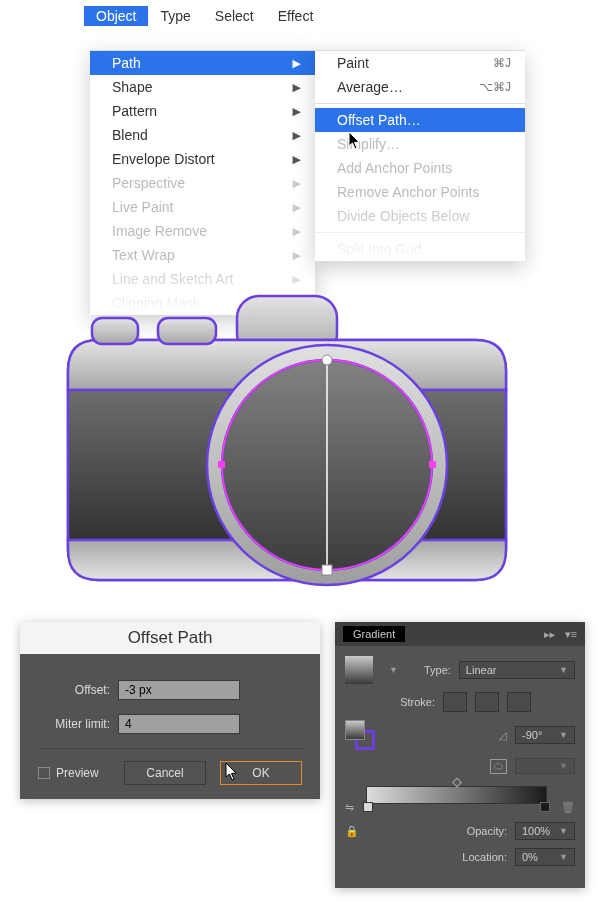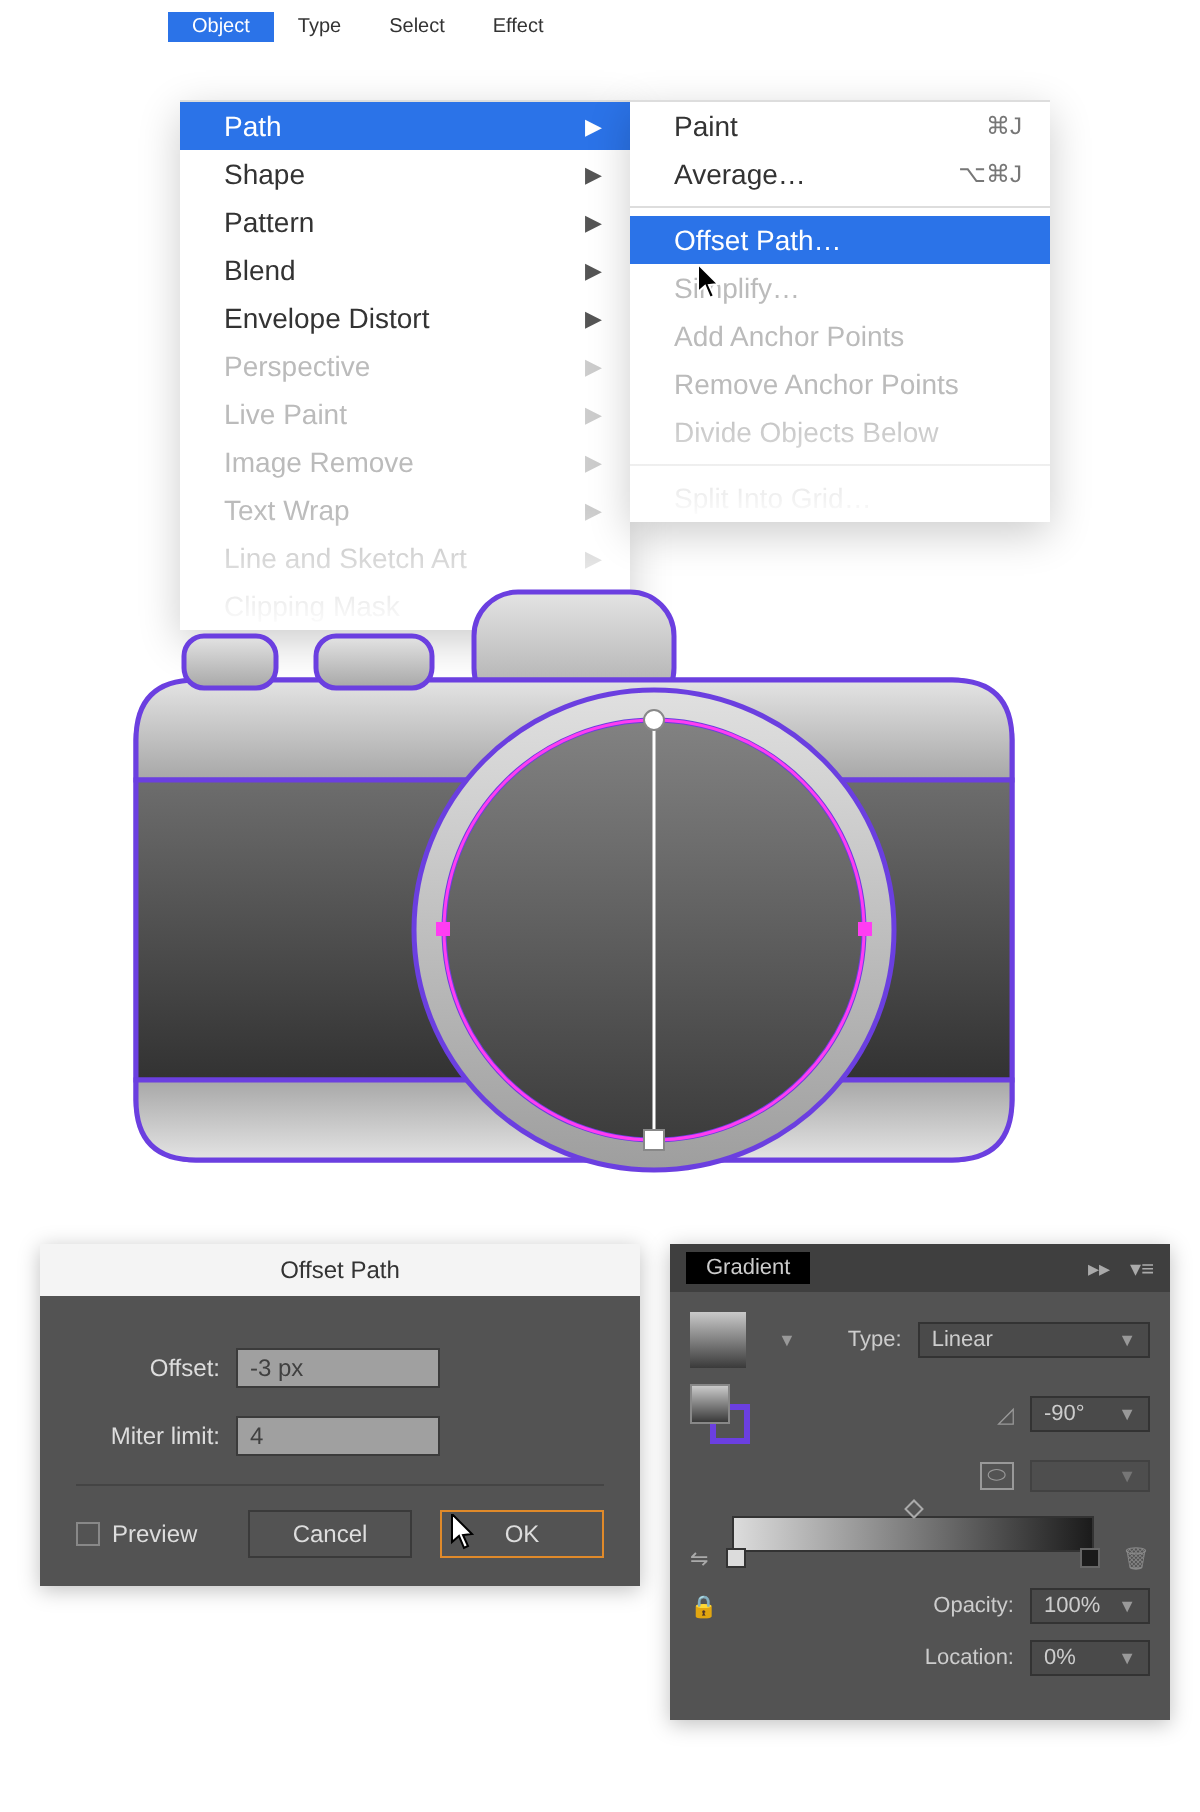--- a/index.html
+++ b/index.html
@@ -15,21 +15,21 @@
 
   
   .menubar {
     position: absolute;
     top: 6px; left: 84px;
     display: flex;
     gap: 0;
   }
   .menubar .item {
     padding: 2px 12px;
-    font-size: 10px;
+    font-size: 14px;
   }
   .menubar .item.active {
     background: #2b73e8;
     color: #fff;
   }
 
   
   .menu1 {
     position: absolute;
     top: 50px; left: 90px;
@@ -102,40 +102,40 @@
   .dlg-offset {
     position:absolute;
     top:622px; left:20px;
     width:300px;
     background:#fff;
     box-shadow:0 2px 10px rgba(0,0,0,.25);
     font-size:12px;
   }
   .dlg-offset .titlebar {
     text-align:center;
-    font-size:12px;
+    font-size:17px;
     color:#333;
     background:#f4f4f4;
     padding:6px 0;
   }
   .dlg-offset .body {
     background:#535353;
     color:#ddd;
     padding:26px 18px 14px;
   }
   .dlg-offset .row {
     display:flex; align-items:center; margin-bottom:14px;
   }
   .dlg-offset .lbl {
     width:80px; text-align:right; padding-right:8px;
   }
   .dlg-offset input.txt {
-    background:#a0a0a0; color:#404040;
+    background:#a0a0a0; color:#000000;
     border:1px solid #3b3b3b;
-    padding:2px 6px; width:102px; font-size:12px;
+    padding:2px 6px; width:122px; font-size:12px;
   }
   .dlg-offset .combo {
     display:flex; align-items:center;
     background:#535353;
     border:1px solid #3a3a3a;
     padding:2px 6px; width:102px;
     justify-content:space-between;
     font-size:12px; color:#ddd;
   }
   .dlg-offset .footer {
@@ -420,20 +420,27 @@
     <div class="row">
       <div class="sw-main"></div>
       <span class="tri tri-dn"></span>
       <div class="lbl" style="width:auto;margin-left:18px">Type:</div>
       <div class="drop">
         <span>Linear</span>
         <span class="tri tri-dn"></span>
       </div>
     </div>
     <div class="row">
+      <div style="width:38px"></div>
+      <div class="lbl" style="width:44px">Stroke:</div>
+      <div class="stroke-btn"></div>
+      <div class="stroke-btn"></div>
+      <div class="stroke-btn"></div>
+    </div>
+    <div class="row">
       <div class="fillstroke">
         <div class="stroke"></div>
           <div class="fill"></div>
       </div>
       <div style="flex:1"></div>
       <span style="color:#999">◿</span>
       <div class="numbox">
         <span>-90°</span>
         <span class="tri tri-dn"></span>
       </div>

